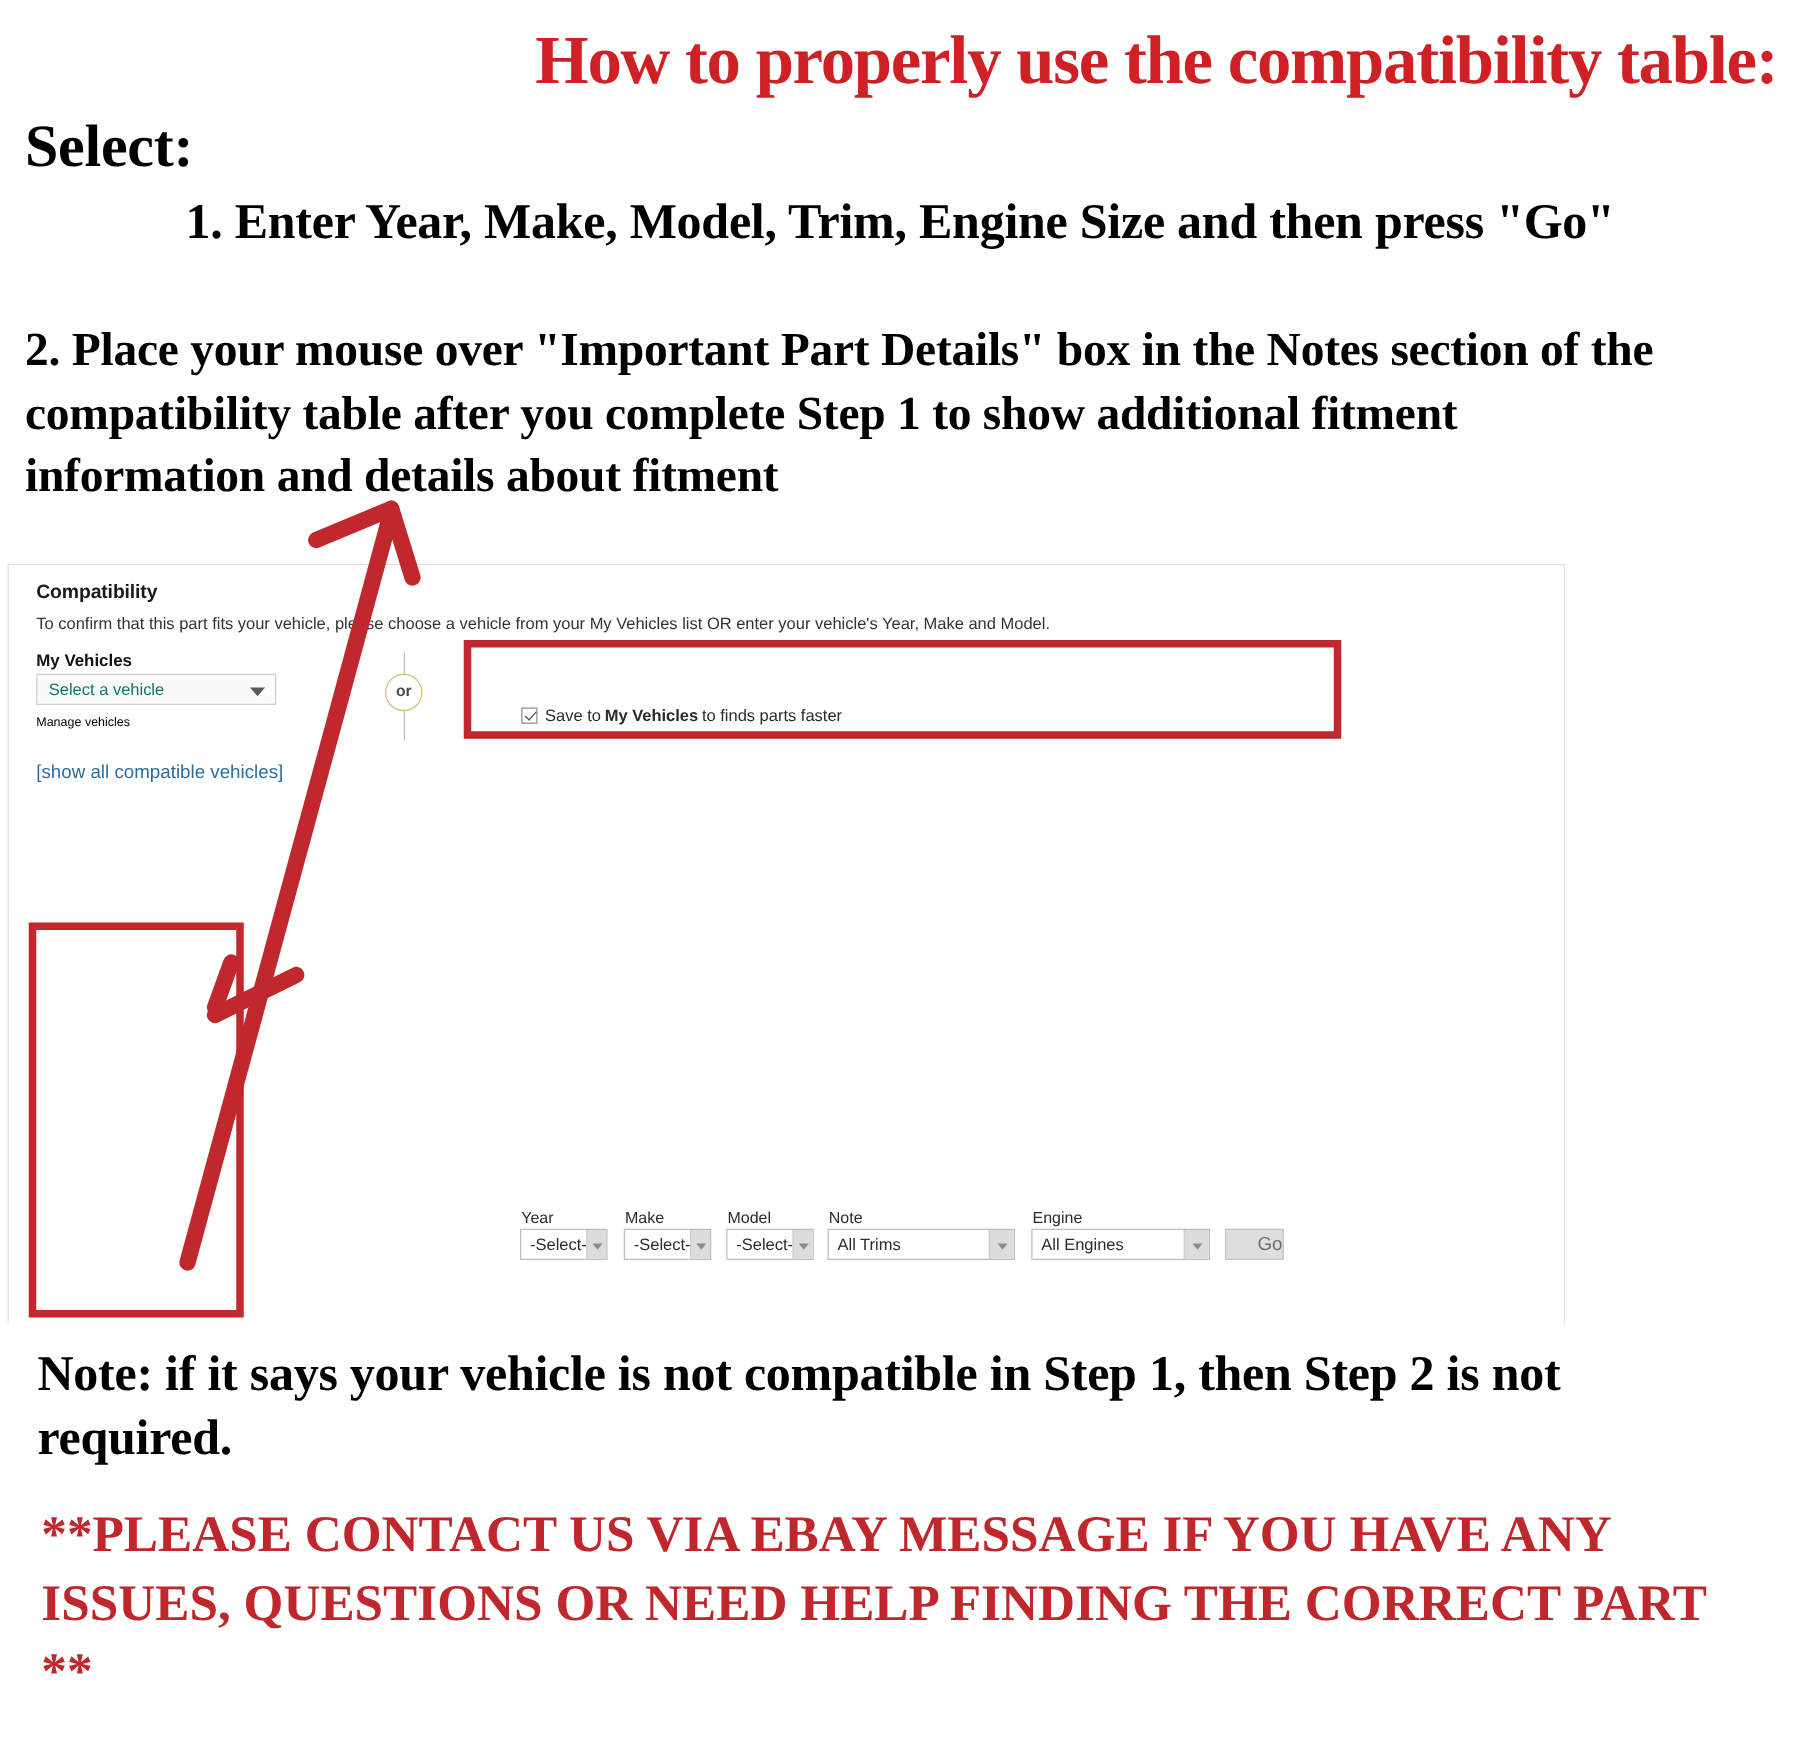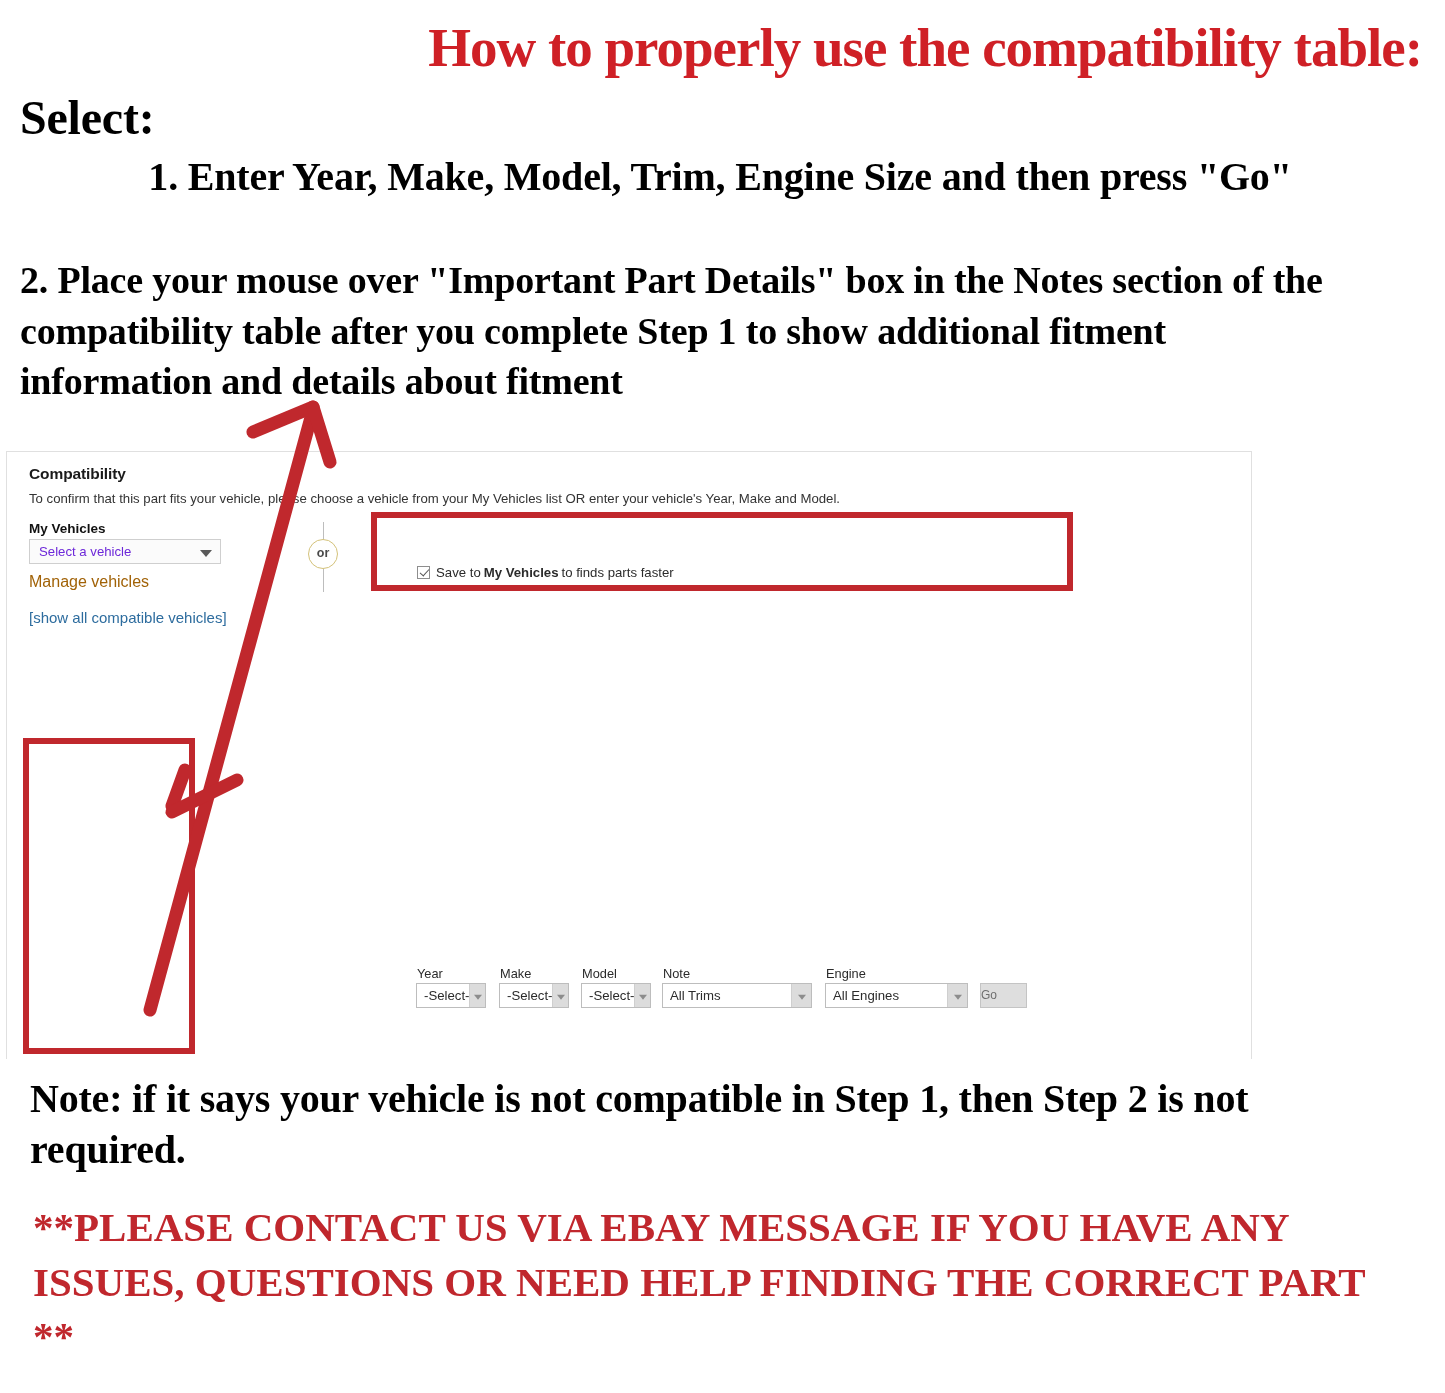--- a/index.html
+++ b/index.html
@@ -85,32 +85,32 @@
   }
   #myveh-select{
     position:absolute; left:22px; top:87px;
     width:192px; height:25px;
     background:#fbfbfb;
     border:1px solid #cfcfcf;
     box-sizing:border-box;
   }
   #myveh-select .sel-text{
     position:absolute; left:9px; top:4px;
-    font-size:13.2px; color:#6d28d9;
+    font-size:13.2px; color:#0f766e;
   }
   #myveh-select .caret{
     position:absolute; right:8px; top:10px;
     width:0;height:0;
     border-left:6px solid transparent;
     border-right:6px solid transparent;
     border-top:7px solid #595959;
   }
   #manage-vehicles{
     position:absolute; left:22px; top:121px;
-    font-size:16px; color:#a16207; text-decoration:none;
+    font-size:10px; color:#000000; text-decoration:none;
   }
   #show-all-link{
     position:absolute; left:22px; top:157px;
     font-size:15px; color:#2d6c9e; text-decoration:none;
   }
 
   
   #or-sep{position:absolute; left:297px; top:70px; width:40px; height:70px;}
   #or-sep .vline{
     position:absolute; left:19px; top:0; width:1px; height:70px;
@@ -169,22 +169,22 @@
     border-right:4px solid transparent;
     border-top:5px solid #8c8c8c;
   }
   #go-button{
     position:absolute;
     width:47px;height:25px;
     background:#dedede;
     border:1px solid #c4c4c4;
     box-sizing:border-box;
     color:#6e6e6e;
-    font-size:12px;
-    text-align:left;
+    font-size:15px;
+    text-align:right;
     line-height:23px;
   }
   #save-row{
     position:absolute; left:417px; top:565px;
     display:flex;align-items:center;
     font-size:13.2px;color:#2b2b2b;
     z-index:7;
   }
   #save-check{
     width:13px;height:13px;

